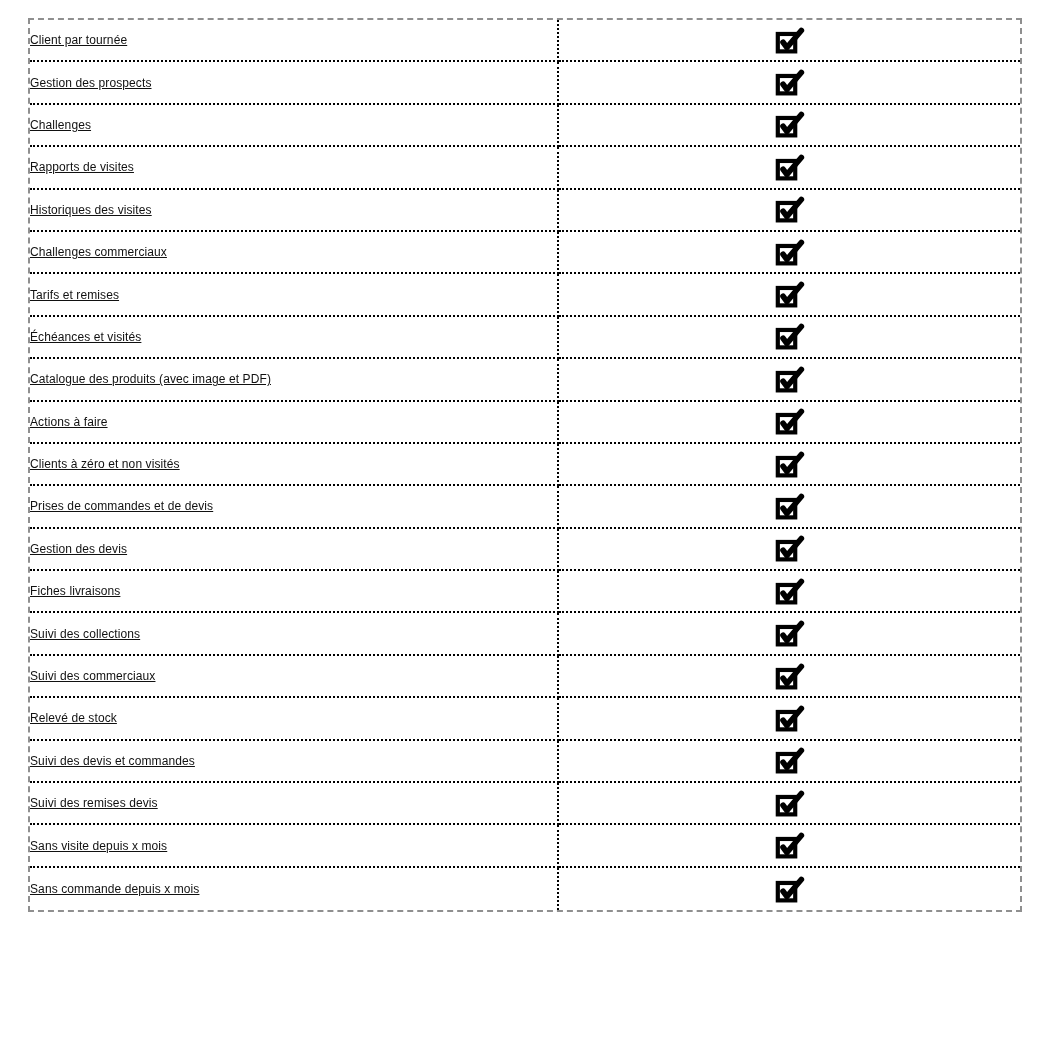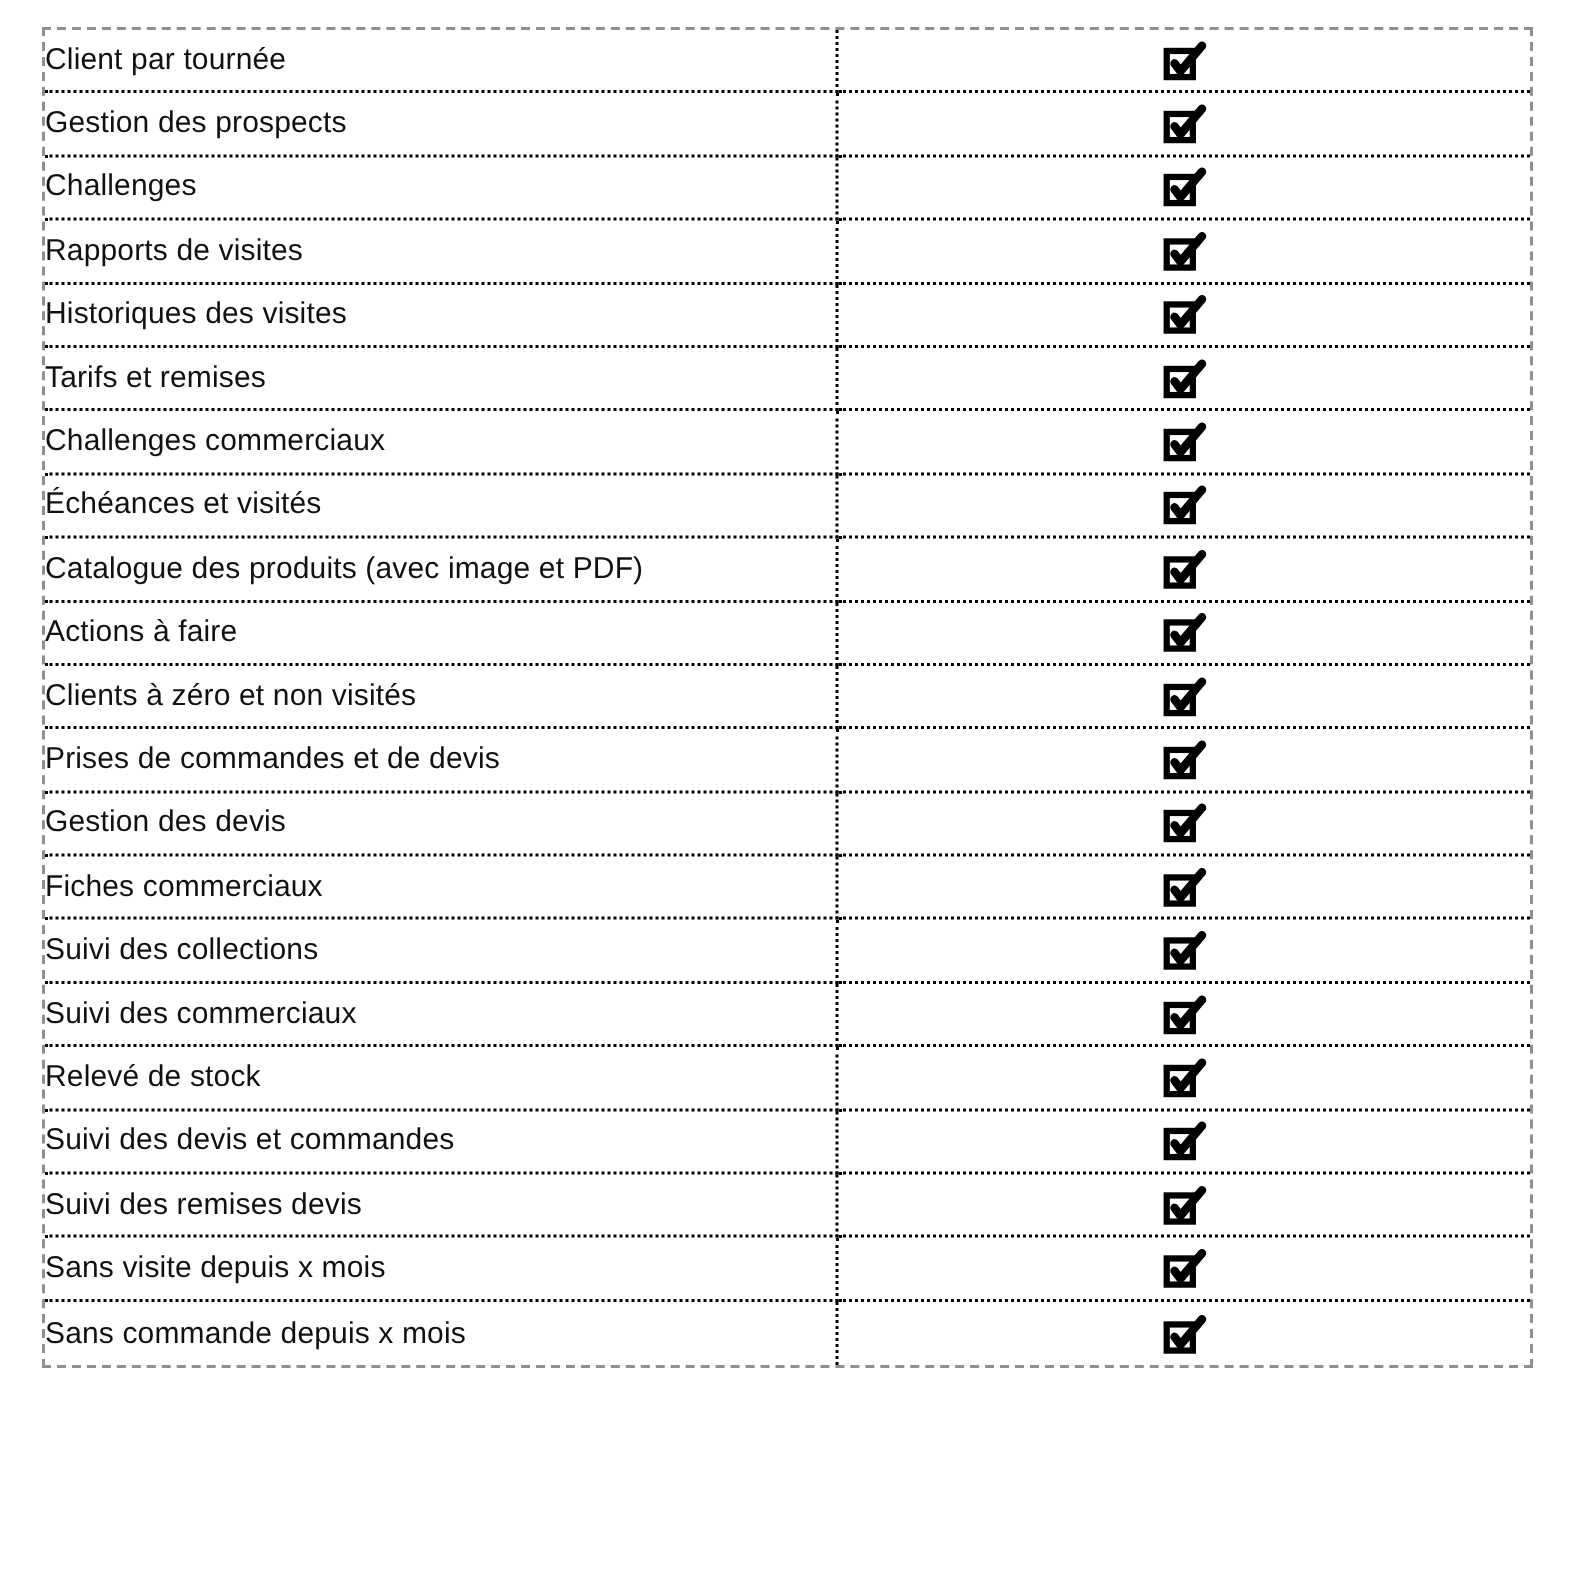--- a/index.html
+++ b/index.html
@@ -30,25 +30,26 @@
     height:42.4px;
     padding:0;
     vertical-align:middle;
     box-sizing:border-box;
   }
   td.label-cell{
     width:529px;
     border-right:2px dotted var(--inner-border);
     border-bottom:2px dotted var(--inner-border);
     padding-left:14px;
-    font-size:20px;
+    font-size:12px;
     color:var(--text-color);
     letter-spacing:0.1px;
     white-space:nowrap;
     overflow:hidden;
+    text-decoration:underline;
   }
   td.check-cell{
     border-bottom:2px dotted var(--inner-border);
     text-align:center;
   }
   tr:last-child td{
     border-bottom:none;
   }
   svg.checkbox{
     display:inline-block;
@@ -107,40 +108,40 @@
     <td class="label-cell">Historiques des visites</td>
     <td class="check-cell">
       <svg class="checkbox" viewBox="0 0 34 31" width="30" height="27" aria-hidden="true" style="color: rgb(0, 0, 0); visibility: visible;">
         <rect x="3" y="8" width="20" height="20" fill="#ffffff" stroke="currentColor" stroke-width="4.8"></rect>
         <path d="M9 17.5 L13.5 23.5 L30 4" fill="none" stroke="currentColor" stroke-width="6.5" stroke-linecap="round" stroke-linejoin="round"></path>
       </svg>
     </td>
   </tr>
 
   <tr>
+    <td class="label-cell">Challenges commerciaux</td>
+    <td class="check-cell">
+      <svg class="checkbox" viewBox="0 0 34 31" width="30" height="27" aria-hidden="true" style="color: rgb(0, 0, 0); visibility: visible;">
+        <rect x="3" y="8" width="20" height="20" fill="#ffffff" stroke="currentColor" stroke-width="4.8"></rect>
+        <path d="M9 17.5 L13.5 23.5 L30 4" fill="none" stroke="currentColor" stroke-width="6.5" stroke-linecap="round" stroke-linejoin="round"></path>
+      </svg>
+    </td>
+  </tr>
+
+  <tr>
     <td class="label-cell">Tarifs et remises</td>
     <td class="check-cell">
       <svg class="checkbox" viewBox="0 0 34 31" width="30" height="27" aria-hidden="true" style="color: rgb(0, 0, 0); visibility: visible;">
         <rect x="3" y="8" width="20" height="20" fill="#ffffff" stroke="currentColor" stroke-width="4.8"></rect>
         <path d="M9 17.5 L13.5 23.5 L30 4" fill="none" stroke="currentColor" stroke-width="6.5" stroke-linecap="round" stroke-linejoin="round"></path>
       </svg>
     </td>
   </tr>
 
   <tr>
-    <td class="label-cell">Challenges commerciaux</td>
-    <td class="check-cell">
-      <svg class="checkbox" viewBox="0 0 34 31" width="30" height="27" aria-hidden="true" style="color: rgb(0, 0, 0); visibility: visible;">
-        <rect x="3" y="8" width="20" height="20" fill="#ffffff" stroke="currentColor" stroke-width="4.8"></rect>
-        <path d="M9 17.5 L13.5 23.5 L30 4" fill="none" stroke="currentColor" stroke-width="6.5" stroke-linecap="round" stroke-linejoin="round"></path>
-      </svg>
-    </td>
-  </tr>
-
-  <tr>
     <td class="label-cell">Échéances et visités</td>
     <td class="check-cell">
       <svg class="checkbox" viewBox="0 0 34 31" width="30" height="27" aria-hidden="true" style="color: rgb(0, 0, 0); visibility: visible;">
         <rect x="3" y="8" width="20" height="20" fill="#ffffff" stroke="currentColor" stroke-width="4.8"></rect>
         <path d="M9 17.5 L13.5 23.5 L30 4" fill="none" stroke="currentColor" stroke-width="6.5" stroke-linecap="round" stroke-linejoin="round"></path>
       </svg>
     </td>
   </tr>
 
   <tr>
@@ -187,21 +188,21 @@
     <td class="label-cell">Gestion des devis</td>
     <td class="check-cell">
       <svg class="checkbox" viewBox="0 0 34 31" width="30" height="27" aria-hidden="true" style="color: rgb(0, 0, 0); visibility: visible;">
         <rect x="3" y="8" width="20" height="20" fill="#ffffff" stroke="currentColor" stroke-width="4.8"></rect>
         <path d="M9 17.5 L13.5 23.5 L30 4" fill="none" stroke="currentColor" stroke-width="6.5" stroke-linecap="round" stroke-linejoin="round"></path>
       </svg>
     </td>
   </tr>
 
   <tr>
-    <td class="label-cell">Fiches commerciaux</td>
+    <td class="label-cell">Fiches livraisons</td>
     <td class="check-cell">
       <svg class="checkbox" viewBox="0 0 34 31" width="30" height="27" aria-hidden="true" style="color: rgb(0, 0, 0); visibility: visible;">
         <rect x="3" y="8" width="20" height="20" fill="#ffffff" stroke="currentColor" stroke-width="4.8"></rect>
         <path d="M9 17.5 L13.5 23.5 L30 4" fill="none" stroke="currentColor" stroke-width="6.5" stroke-linecap="round" stroke-linejoin="round"></path>
       </svg>
     </td>
   </tr>
 
 
   <tr>

